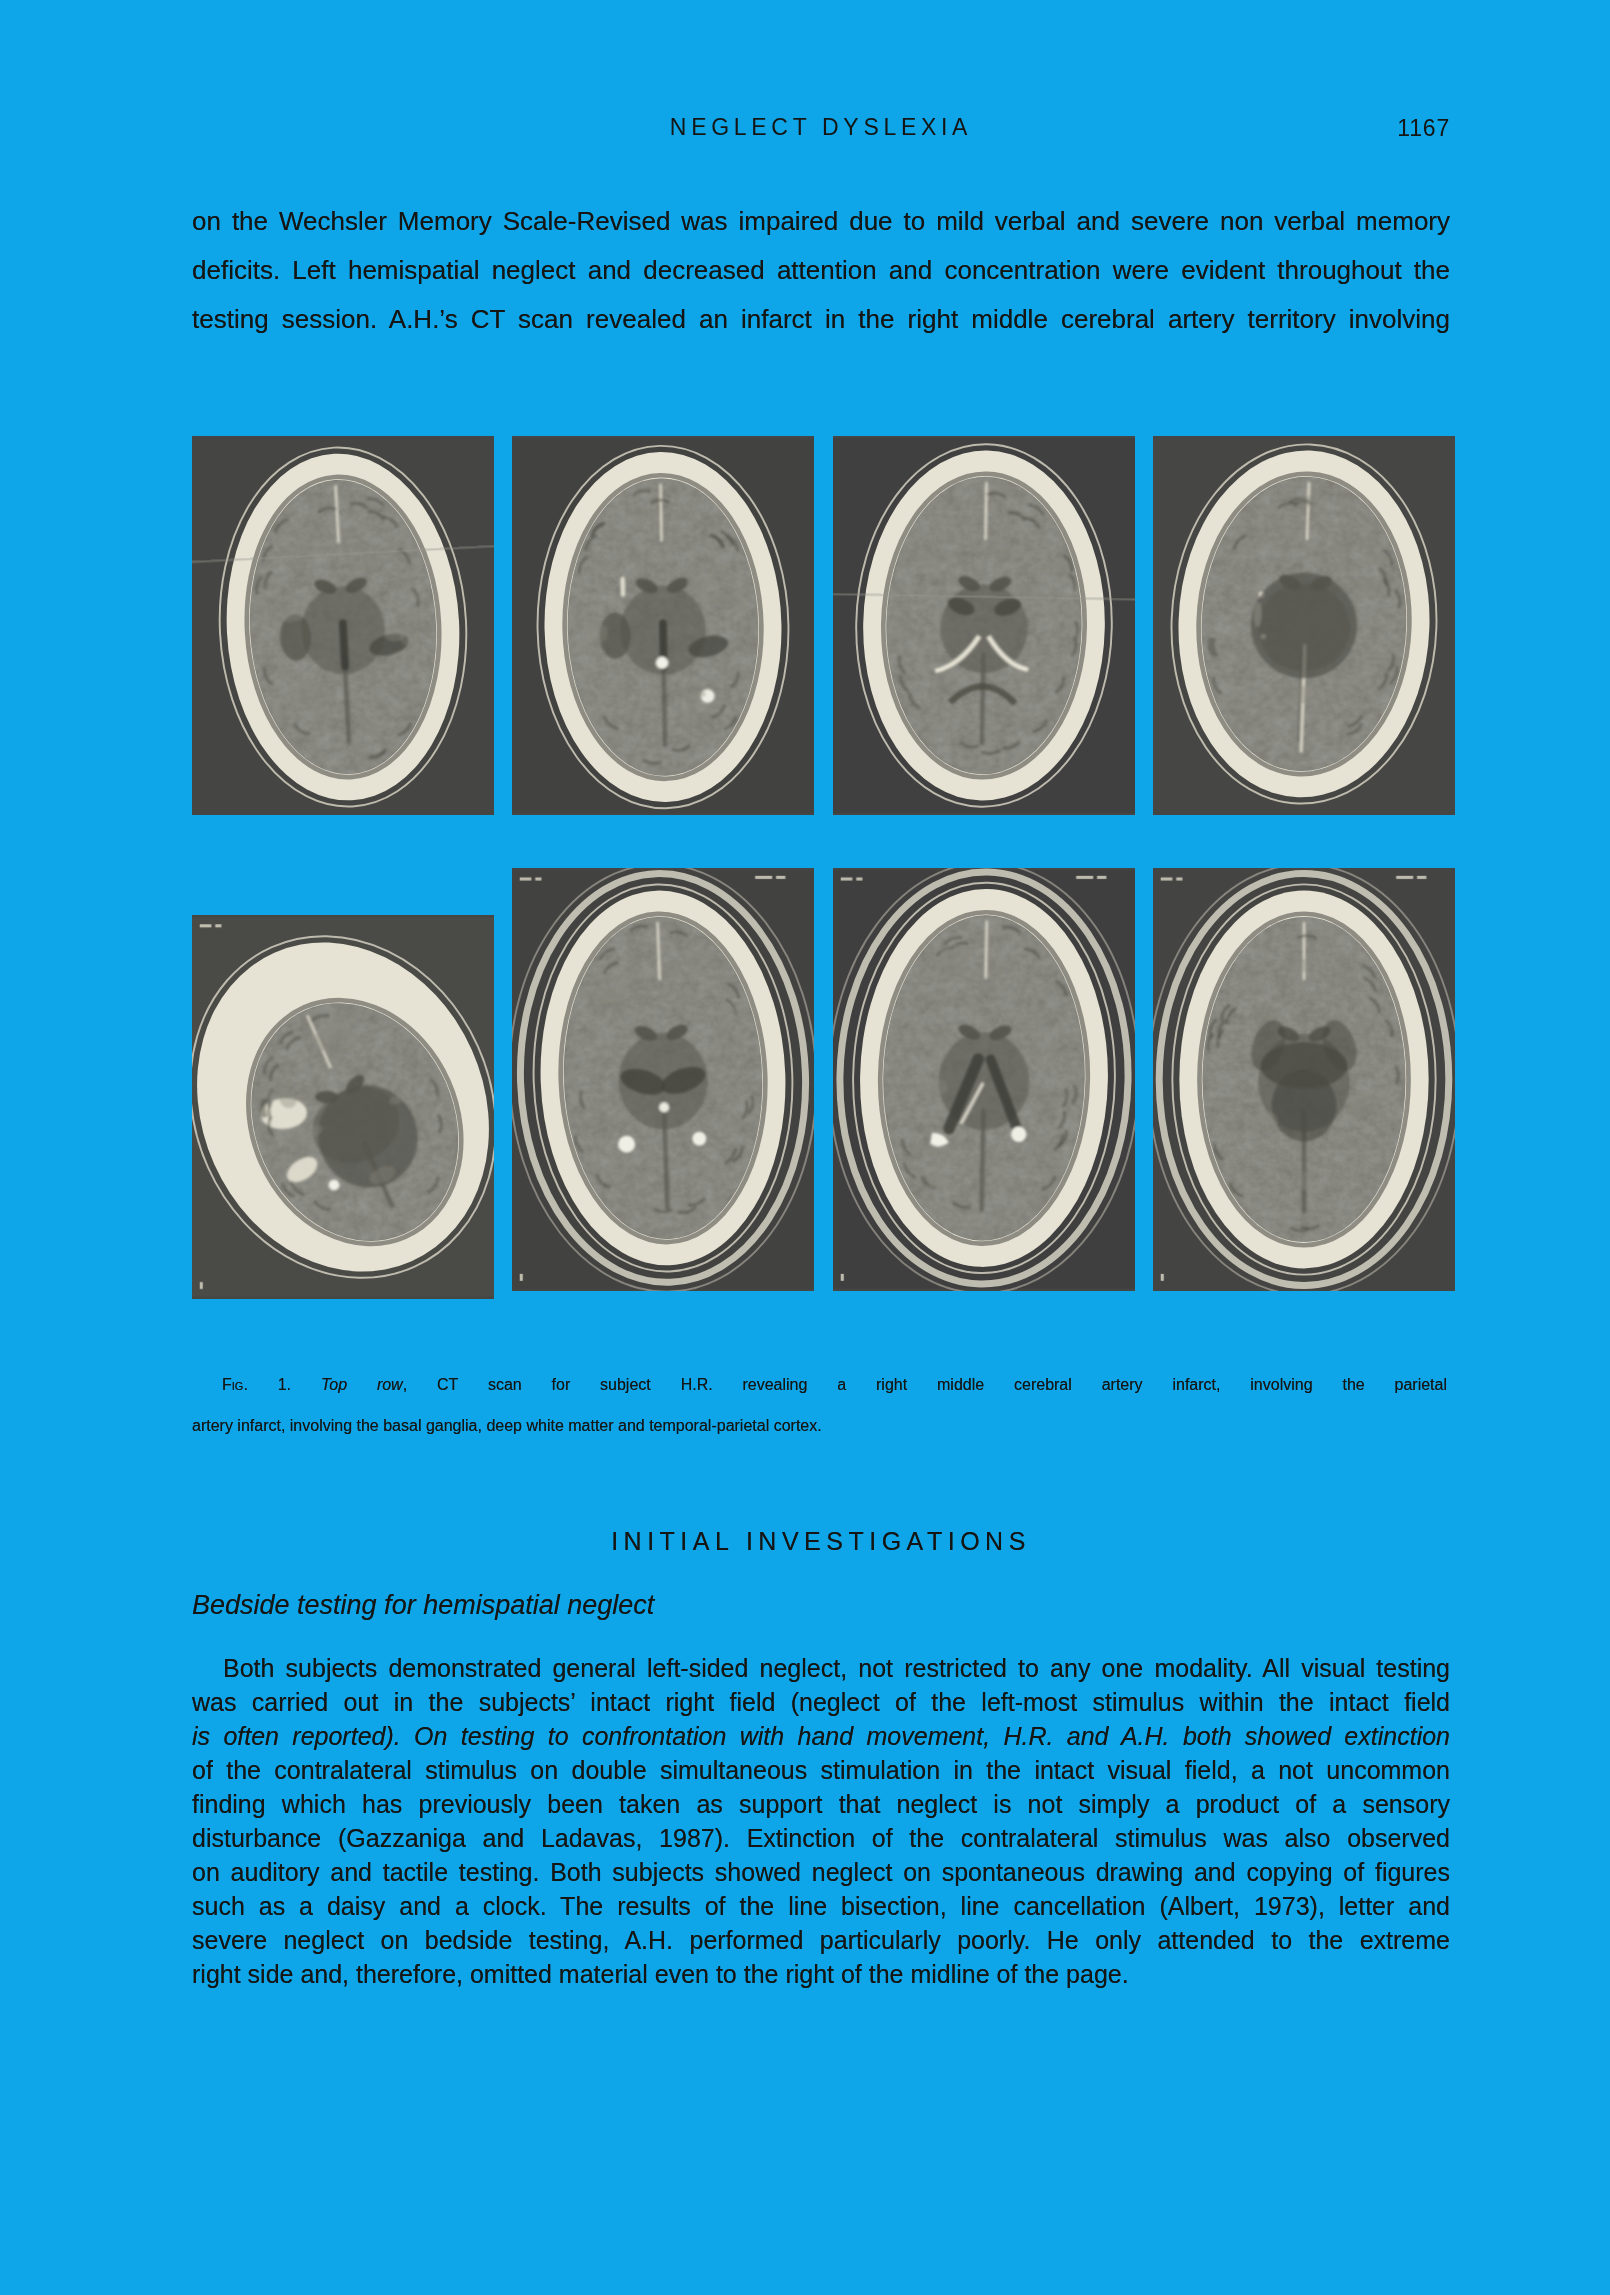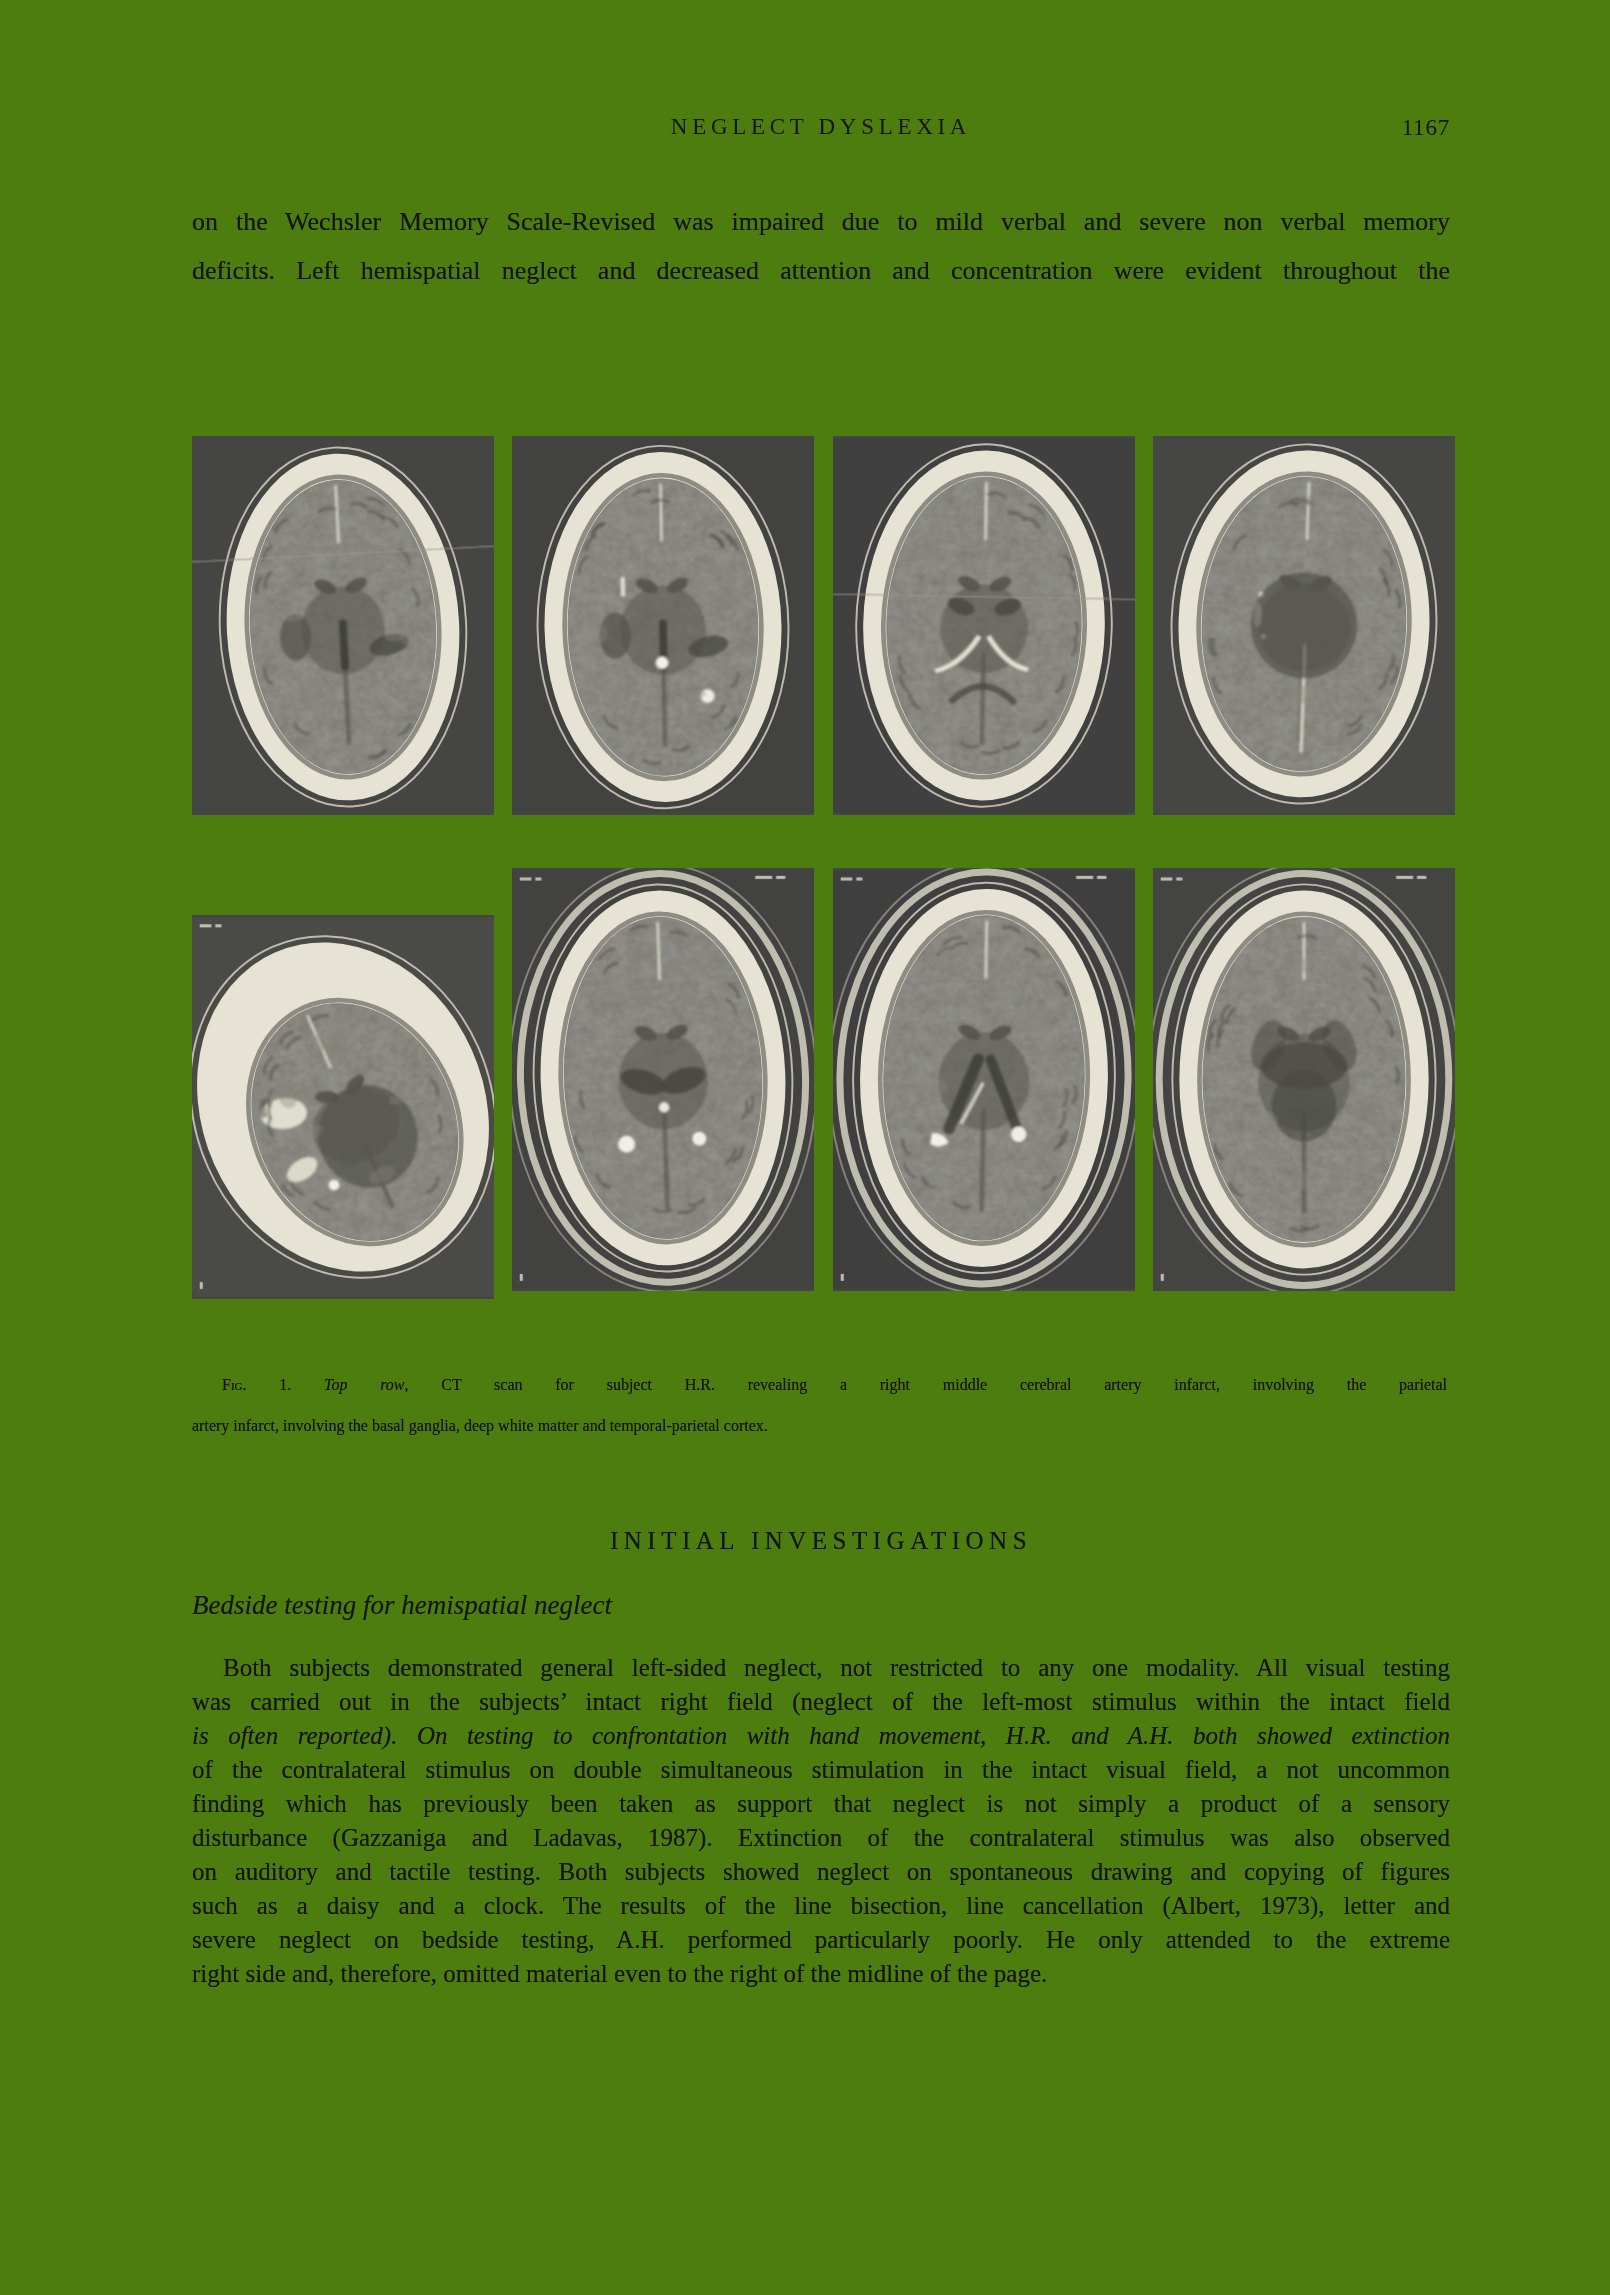--- a/index.html
+++ b/index.html
@@ -1,18 +1,18 @@
 <!DOCTYPE html>
 <html style="font-size:12.5px"><head>
 <meta charset="utf-8">
 <style>
   html,body{margin:0;padding:0;background:#e8e8e6;}
   .page{
-    position:relative;width:1611px;height:2295px;background:#4d7c0f;
-    font-family:Liberation Serif, serif;color:#151513;
+    position:relative;width:1611px;height:2295px;background:#0ea5e9;
+    font-family:Liberation Sans, sans-serif;color:#151513;
     overflow:hidden;
   }
   .pghead{position:absolute;left:192px;top:114px;width:1258px;height:33px;}
   .runtitle{position:absolute;left:0;right:0;text-align:center;font-size:23px;letter-spacing:4.7px;font-weight:500;}
   .pgnum{position:absolute;right:0;top:0.8px;font-size:23px;letter-spacing:0.8px;}
 
   .para{position:absolute;left:192px;width:1258px;}
   .para1{top:197px;font-size:26px;}
   .para1 .tline{line-height:49px;height:49px;}
   .para2{top:1651px;font-size:25px;}
@@ -44,20 +44,21 @@
 
 <div class="page">
   <div class="pghead">
     <span class="runtitle">NEGLECT DYSLEXIA</span>
     <span class="pgnum">1167</span>
   </div>
 
   <div class="para para1">
       <div class="tline"><span>on the Wechsler Memory Scale-Revised was impaired due to mild verbal and severe non verbal memory</span></div>
       <div class="tline"><span>deficits. Left hemispatial neglect and decreased attention and concentration were evident throughout the</span></div>
+      <div class="tline"><span>testing session. A.H.’s CT scan revealed an infarct in the right middle cerebral artery territory involving</span></div>
     </div>
 
   <div class="figure">
       <div class="panel" style="left: 0px; top: 8.6px; width: 302px; height: 379px;">
         <svg viewBox="0 0 390 484" xmlns="http://www.w3.org/2000/svg">
   <defs>
     <filter id="nA0" x="-10%" y="-10%" width="120%" height="120%">
       <feTurbulence type="fractalNoise" baseFrequency="0.038 0.05" numOctaves="4" seed="11"></feTurbulence>
       <feColorMatrix type="matrix" values="0 0 0 0 0.27  0 0 0 0 0.27  0 0 0 0 0.25  0 0 0 0.85 0"></feColorMatrix>
       <feComposite operator="in" in2="SourceGraphic"></feComposite>

